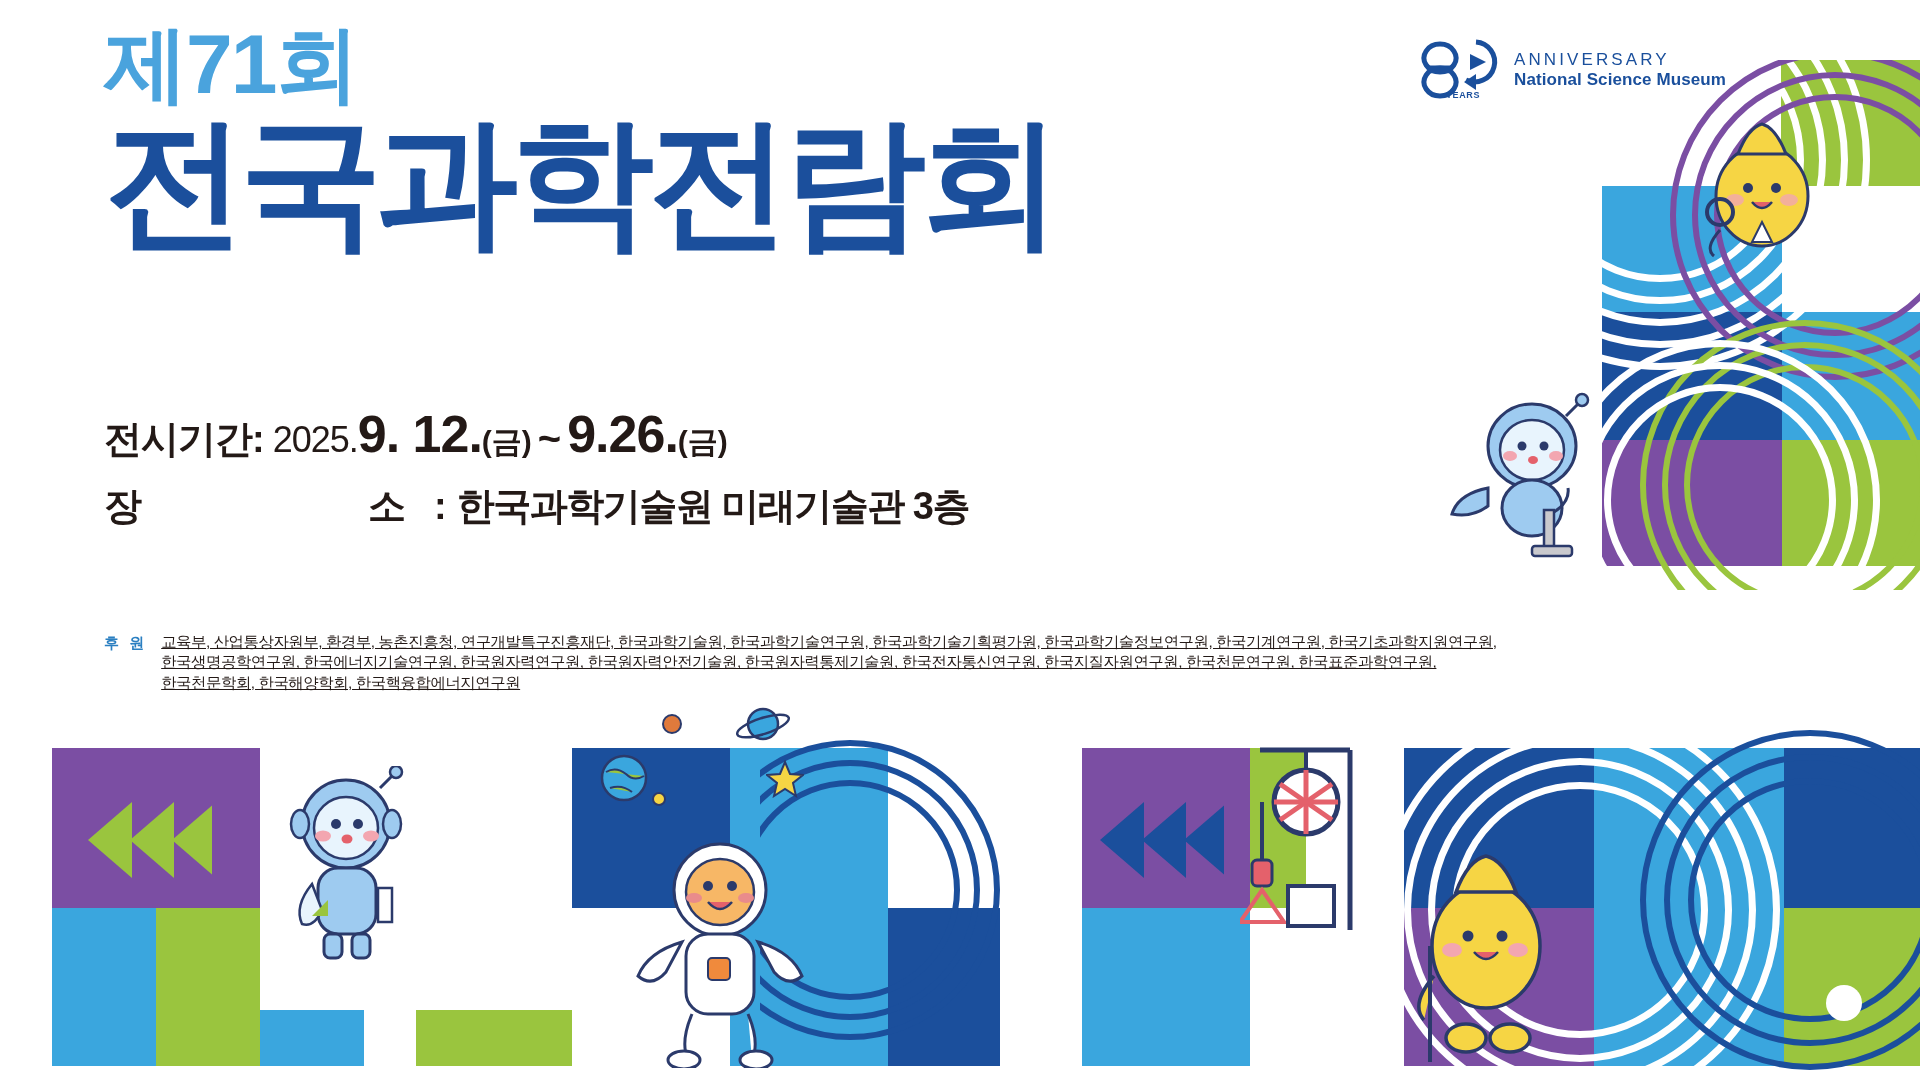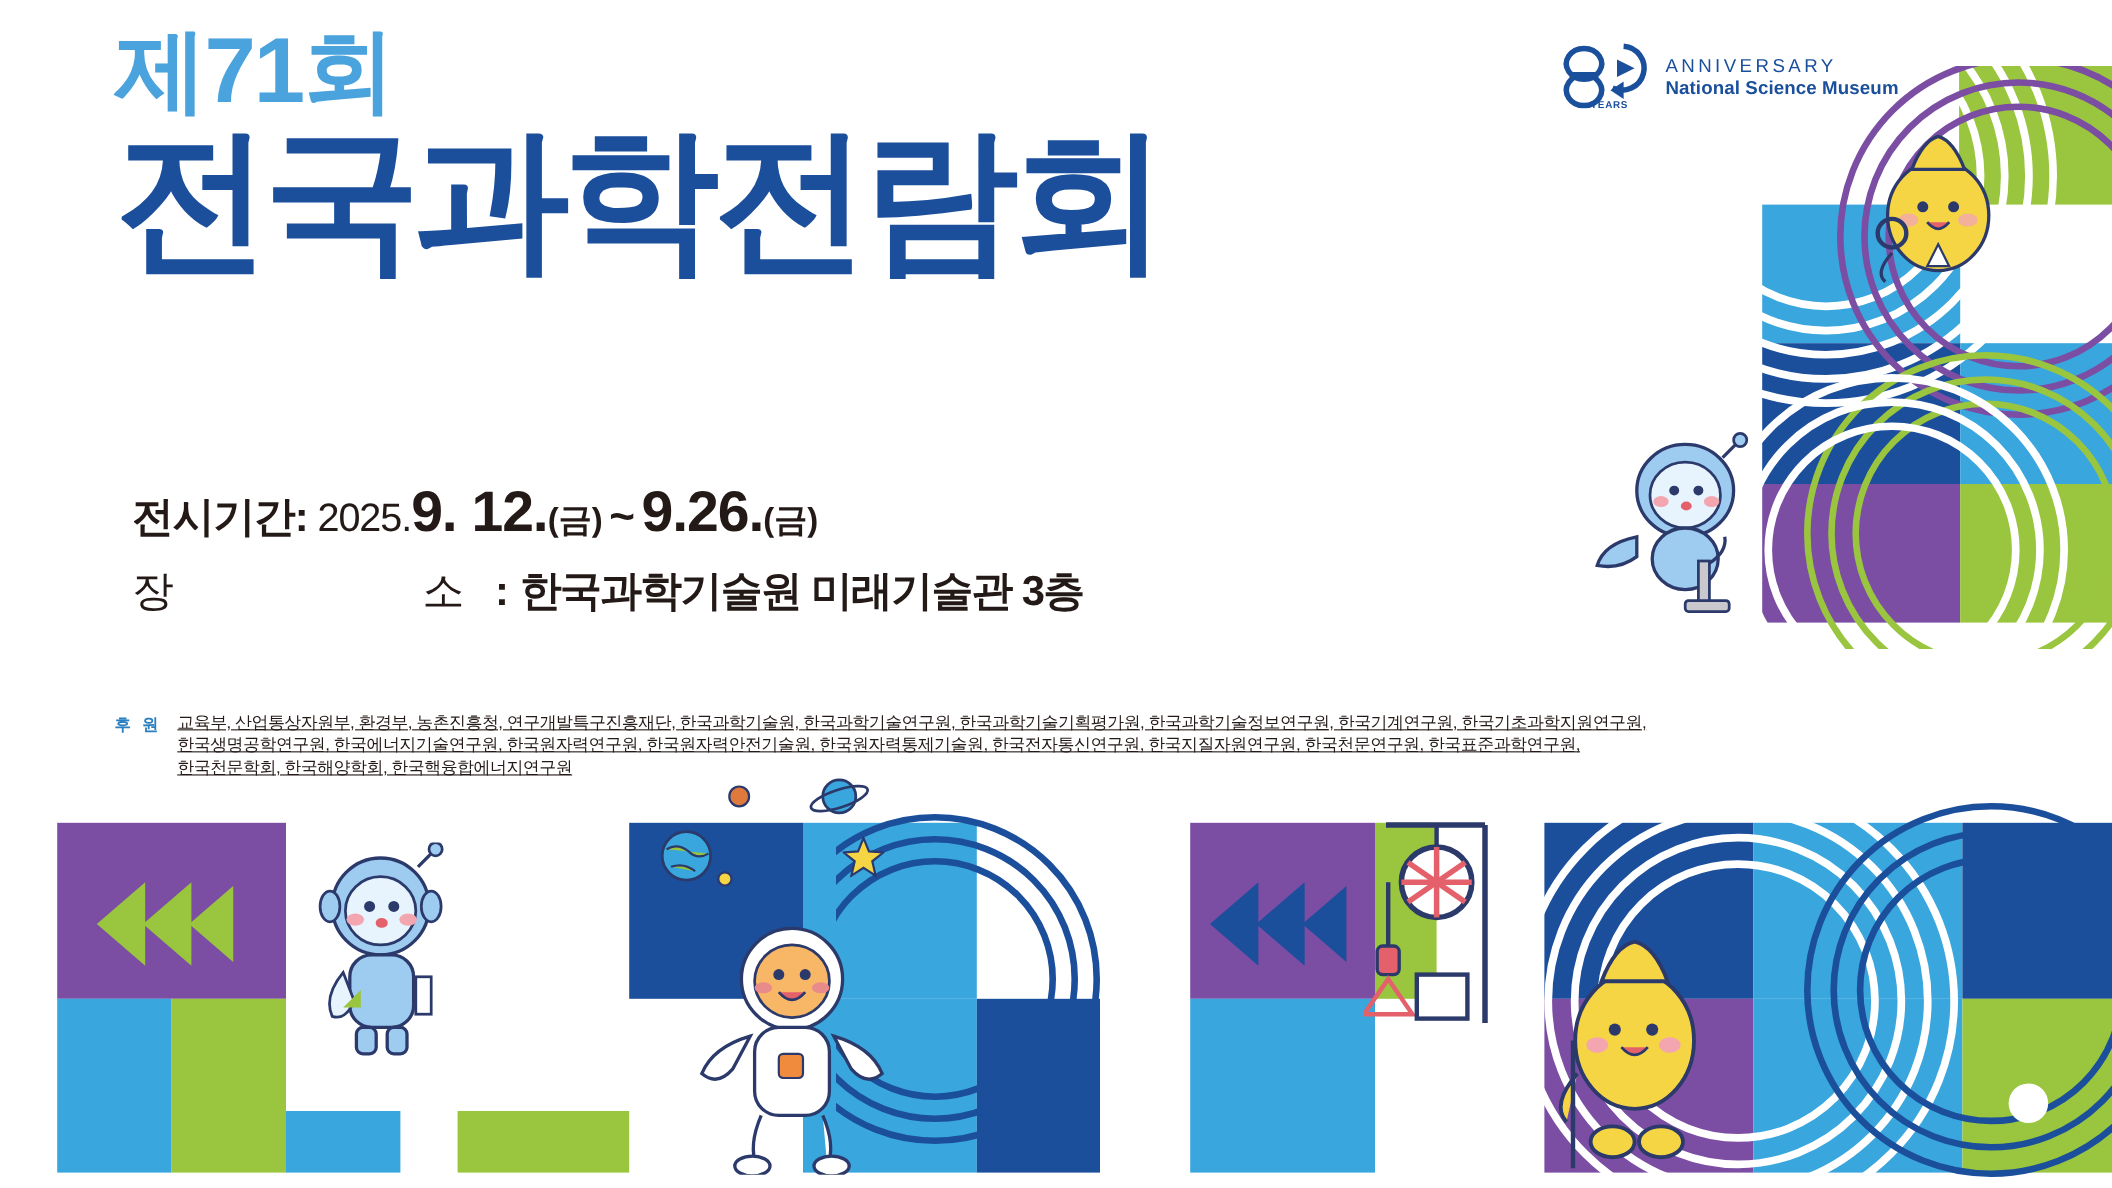--- a/index.html
+++ b/index.html
@@ -51,25 +51,25 @@
     font-family:"Liberation Sans", sans-serif;
   }
   #maintitle {
     font-size:142px; font-weight:bold; color:#1b4f9c;
     letter-spacing:-6px; line-height:1.12;
     margin-top:-4px;
     white-space:nowrap;
   }
 
   
-  #info { position:absolute; left:120px; top:404px; z-index:20; color:#231916;margin-top:32px; }
+  #info { position:absolute; left:104px; top:404px; z-index:20; color:#231916; }
   .info-row { display:flex; align-items:baseline; white-space:nowrap; }
   #period { margin-bottom:16px; }
   .lbl { font-size:38px; font-weight:bold; letter-spacing:-1px; }
-  .lbl-spaced { font-size:38px; font-weight:normal; letter-spacing:28px; }
+  .lbl-spaced { font-size:38px; font-weight:bold; letter-spacing:28px; }
   .colon { font-size:38px; font-weight:bold; margin:0 2px 0 0; }
   .yr { font-size:36px; font-weight:normal; letter-spacing:-1px; margin-left:6px;text-align:center; }
   .big { font-size:52px; font-weight:bold; letter-spacing:-1px; }
   .paren { font-size:30px; font-weight:bold; }
   .tilde { font-size:40px; font-weight:bold; margin:0 6px; }
   .venue { font-size:38px; font-weight:bold; letter-spacing:-1.5px; }
 
   
   #hosts {
     position:absolute; left:104px; top:580px; z-index:20;
@@ -79,21 +79,21 @@
   .host-tag {
     font-size:15px; font-weight:bold; color:#2a7fc1;
     letter-spacing:3px; margin-right:10px;
   }
   .taeguk { width:30px; height:30px; margin-right:8px; flex:0 0 auto; }
   .host-name { font-size:21px; font-weight:bold; color:#231916; letter-spacing:-0.8px; }
   #host-gap { width:112px; }
 
   
   #sponsors {
-    position:absolute; left:104px; top:648px; z-index:20;
+    position:absolute; left:104px; top:632px; z-index:20;
     display:flex; align-items:flex-start;
   }
   #spon-tag {
     font-size:15px; font-weight:bold; color:#2a7fc1;
     letter-spacing:3px; margin-right:14px; padding-top:2px; flex:0 0 auto;
   }
   #spon-lines { font-size:15.4px; color:#231916; line-height:1.33; letter-spacing:-0.45px; }
   #spon-lines div { white-space:nowrap;text-decoration:underline; }
 
   

